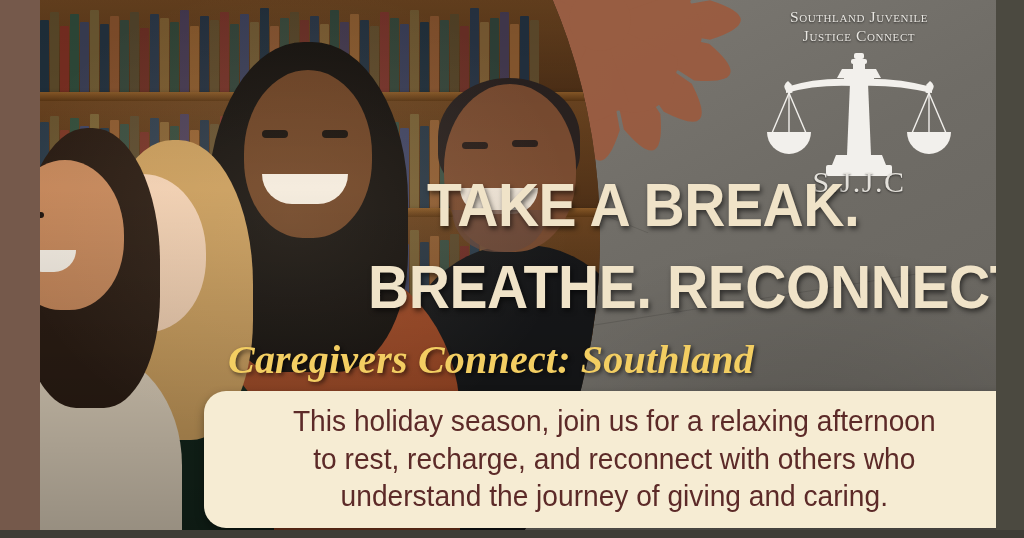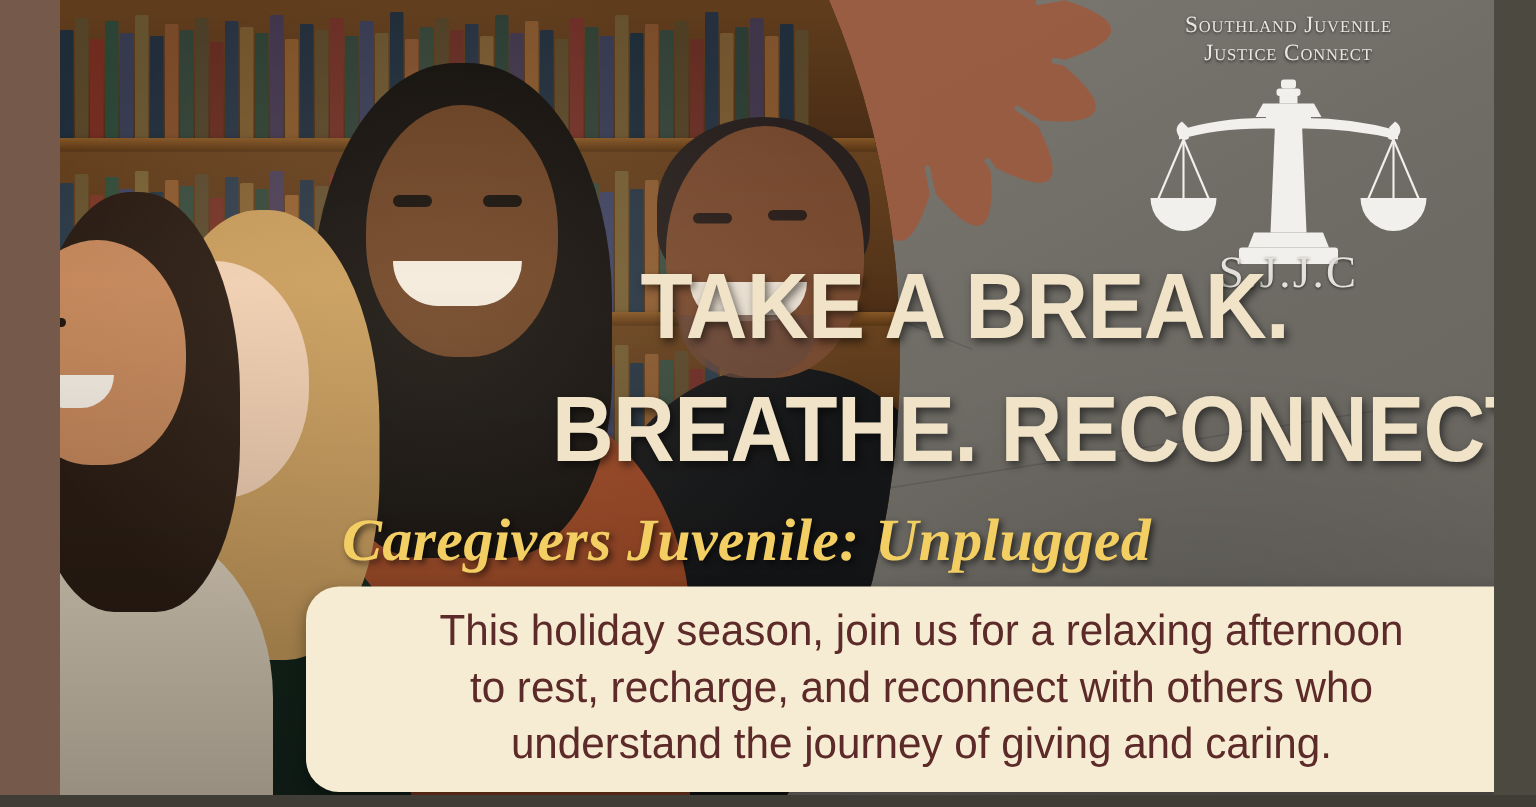--- a/index.html
+++ b/index.html
@@ -550,21 +550,21 @@
           <path d="M143 83 h44 a22 22 0 0 1 -44 0 z"></path>
         </g>
       </svg>
     </div>
     <div class="logo-abbr">S.J.J.C</div>
   </div>
 
   <div class="headline headline-1">TAKE A BREAK.</div>
   <div class="headline headline-2">BREATHE.  RECONNECT.</div>
 
-  <div class="subtitle">Caregivers Juvenile: Unplugged</div>
+  <div class="subtitle">Caregivers Connect: Southland</div>
 
   <div class="body-card">
     <div class="body-text">This holiday season, join us for a relaxing afternoon
 to rest, recharge, and reconnect with others who
 understand the journey of giving and caring.</div>
   </div>
 
   <div class="frame-left"></div>
   <div class="frame-right"></div>
   <div class="frame-bottom"></div>

